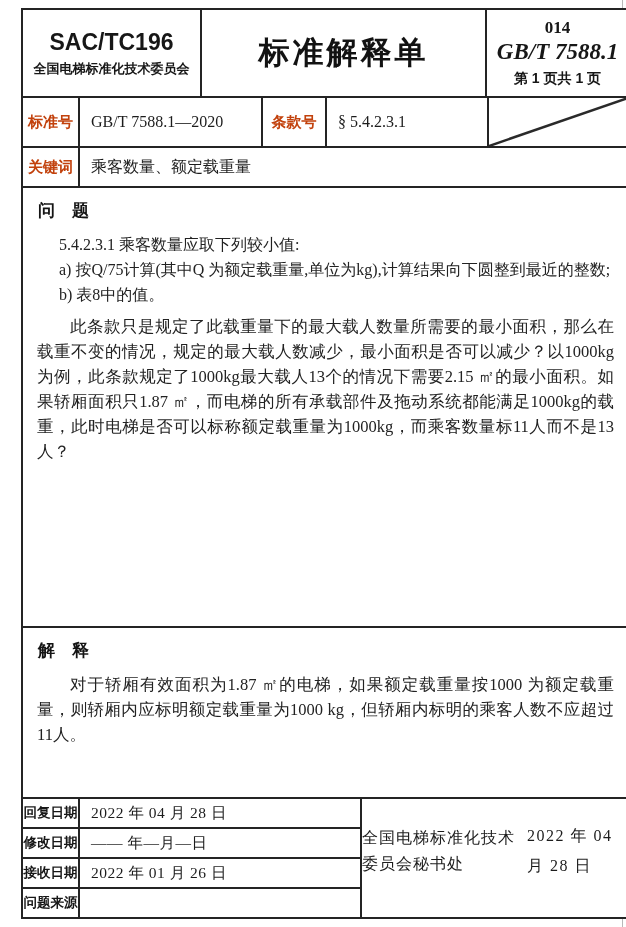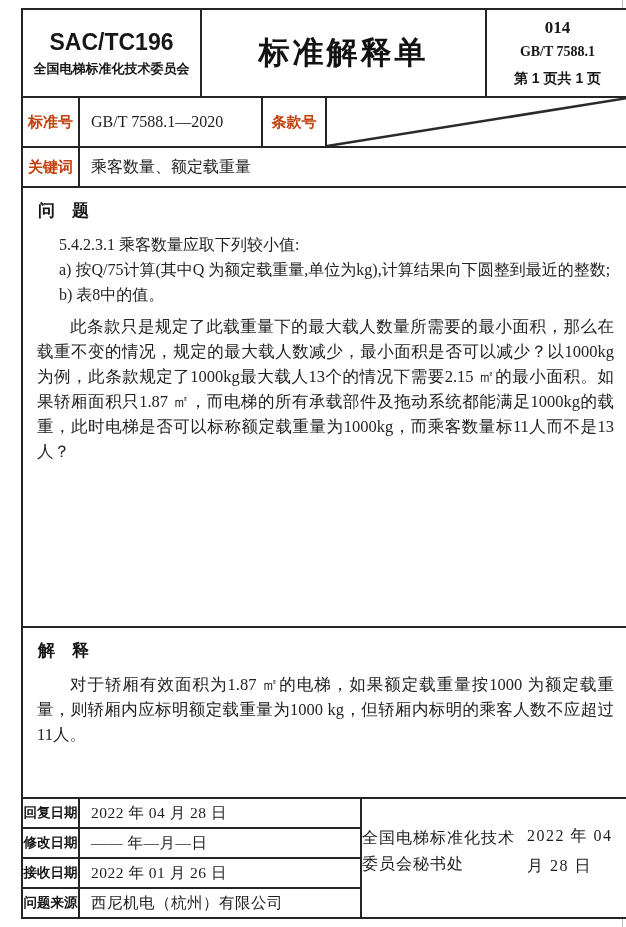--- a/index.html
+++ b/index.html
@@ -35,21 +35,21 @@
   .r6 { flex:1; border-bottom:none; }
 
   
   .org { width:179px; display:flex; flex-direction:column; align-items:center; justify-content:center; }
   .org-code { font-family:"Liberation Sans","DejaVu Sans",sans-serif; font-weight:700; font-size:23px; line-height:26px; color:#171717; }
   .org-name { font-family:"Liberation Sans","DejaVu Sans",sans-serif; font-weight:700; font-size:13px; margin-top:5px; color:#171717; }
   .title-cell { width:285px; display:flex; align-items:center; justify-content:center;
     font-family:"Liberation Sans","DejaVu Sans",sans-serif; font-weight:700; font-size:31px; letter-spacing:3px; color:#121212; }
   .docinfo { flex:1; display:flex; flex-direction:column; align-items:center; justify-content:center; font-weight:700; color:#171717; }
   .doc-number { font-size:17px; line-height:22px; }
-  .doc-ref { font-size:14px; line-height:26px; }
+  .doc-ref { font-size:23px; line-height:26px;font-style:italic; }
   .doc-page { font-family:"Liberation Sans","DejaVu Sans",sans-serif; font-size:14px; line-height:22px; margin-top:2px; }
 
   
   .lab { display:flex; align-items:center; justify-content:center;
     font-family:"Liberation Sans","DejaVu Sans",sans-serif; font-weight:700; font-size:15px; color:#c2410c; }
   .val { display:flex; align-items:center; padding-left:11px; font-size:16px; }
   .w-label1 { width:57px; }
   .w-value1 { width:183px; }
   .w-label2 { width:64px; }
   .w-value2 { width:162px; }
@@ -97,20 +97,21 @@
         <div class="doc-number">014</div>
         <div class="doc-ref">GB/T 7588.1</div>
         <div class="doc-page">第 1 页共 1 页</div>
       </div>
     </div>
 
     <div class="row r2">
       <div class="cell lab w-label1">标准号</div>
       <div class="cell val w-value1">GB/T 7588.1—2020</div>
       <div class="cell lab w-label2">条款号</div>
+      <div class="cell val w-value2">§ 5.4.2.3.1</div>
       <div class="cell diag">
         <svg viewBox="0 0 100 100" preserveAspectRatio="none">
           <line x1="0" y1="100" x2="100" y2="0" stroke="#2a2a2a" stroke-width="2.5" vector-effect="non-scaling-stroke"></line>
         </svg>
       </div>
     </div>
 
     <div class="row r3">
       <div class="cell lab w-label1">关键词</div>
       <div class="cell val">乘客数量、额定载重量</div>
@@ -138,21 +139,20 @@
         <div class="frow">
           <div class="flabel">修改日期</div>
           <div class="fvalue">—— 年—月—日</div>
         </div>
         <div class="frow">
           <div class="flabel">接收日期</div>
           <div class="fvalue">2022 年 01 月 26 日</div>
         </div>
         <div class="frow">
           <div class="flabel">问题来源</div>
-          <div class="fvalue">西尼机电（杭州）有限公司</div>
         </div>
       </div>
       <div class="cell footer-right">
         <div class="secretariat">全国电梯标准化技术委员会秘书处</div>
         <div class="sec-date">2022 年 04 月 28 日</div>
       </div>
     </div>
 
   </div>
 </div>

